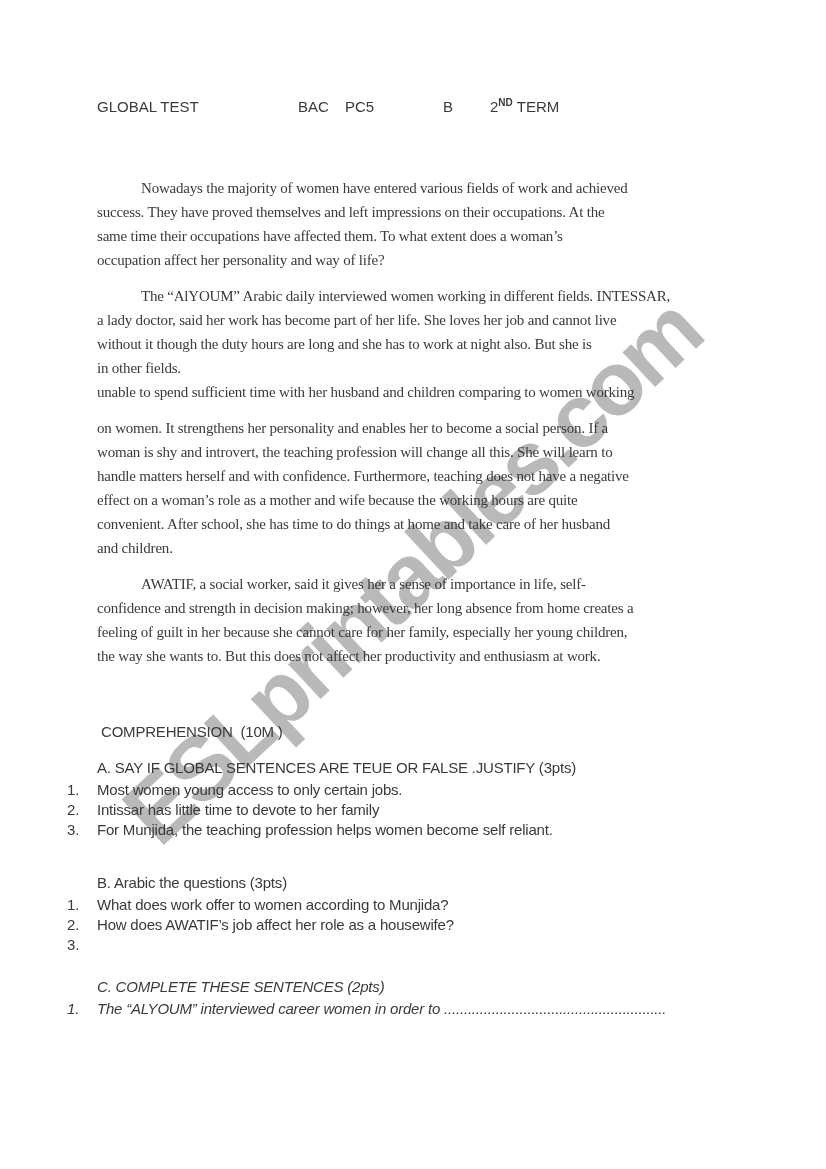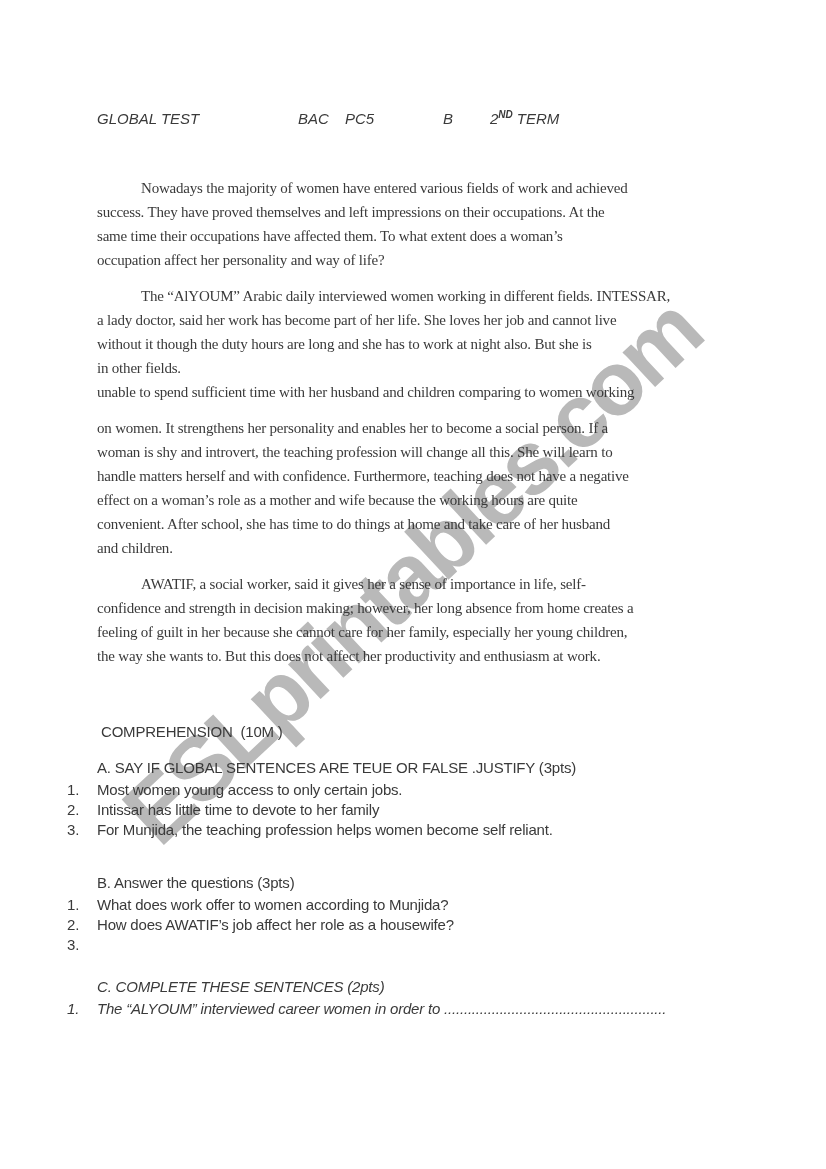--- a/index.html
+++ b/index.html
@@ -28,21 +28,21 @@
     z-index:2;
     padding:98px 96px 0 97px;
   }
   .doc-header {
     position:relative;
     height:18px;
     margin-bottom:60px;
     font-size:15px;
     line-height:18px;
   }
-  .doc-header span.slot { position:absolute; top:12px; white-space:nowrap;font-style:italic; }
+  .doc-header span.slot { position:absolute; top:0; white-space:nowrap; }
   .h-title { left:0; }
   .h-exam  { left:201px; }
   .h-code  { left:248px; }
   .h-group { left:346px; }
   .h-term  { left:393px; }
   .h-term sup {
     font-size:10px;
     font-weight:700;
     letter-spacing:0;
     vertical-align:super;
@@ -132,21 +132,21 @@
           <span class="num">2.</span>
           <span class="txt">Intissar has little time to devote to her family</span>
         </div>
         <div class="q-item">
           <span class="num">3.</span>
           <span class="txt">For Munjida, the teaching profession helps women become self reliant.</span>
         </div>
       </div>
 
       <div class="section section-b">
-        <p class="section-heading">B. Answer the questions (3pts)</p>
+        <p class="section-heading">B. Arabic the questions (3pts)</p>
         <div class="q-item">
           <span class="num">1.</span>
           <span class="txt">What does work offer to women according to Munjida?</span>
         </div>
         <div class="q-item">
           <span class="num">2.</span>
           <span class="txt">How does AWATIF’s job affect her role as a housewife?</span>
         </div>
         <div class="q-item">
           <span class="num">3.</span>

